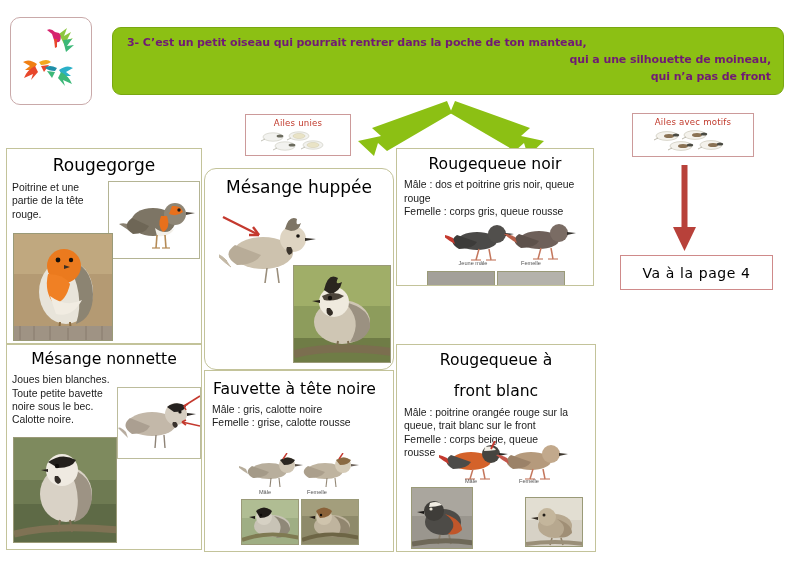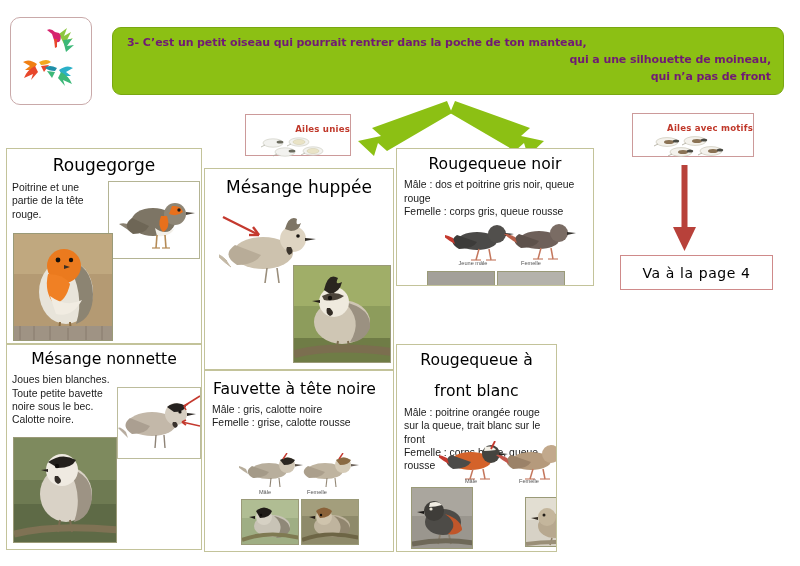--- a/index.html
+++ b/index.html
@@ -36,46 +36,46 @@
   
   .arrows { position:absolute; left:0; top:95px; width:800px; height:70px; }
 
   
   .wingbox {
     position:absolute; border:1px solid #cc9a9a; background:#fff;
   }
   #wing-left  { left:245px; top:114px; width:106px; height:42px; }
   #wing-right { left:632px; top:113px; width:122px; height:44px; }
   .wingbox .wlabel {
-    font-family:"DejaVu Sans", sans-serif; font-weight:bold;
-    font-size:8.6px; color:#c0392b; text-align:right;
-    margin-top:9px; letter-spacing:0.2px;
+    font-family:"DejaVu Sans", sans-serif; font-weight:normal;
+    font-size:8.6px; color:#c0392b; text-align:center;
+    margin-top:3px; letter-spacing:0.2px;
   }
   .wingbox .wbirds { text-align:center; margin-top:1px; }
 
   
   .redarrow { position:absolute; left:665px; top:165px; }
   .pagebox {
     position:absolute; left:620px; top:255px; width:153px; height:35px;
     border:1px solid #cf8a8a; background:#fff;
     display:flex; align-items:center; justify-content:center;
   }
   .pagebox span {
     font-family:"DejaVu Sans", sans-serif; font-weight:normal;
     font-size:14px; color:#000; letter-spacing:0.6px;
   }
 
   
   .card { position:absolute; border:1px solid #c3c39a; background:#fff; overflow:hidden; }
   #card-rougegorge  { left:6px;   top:148px; width:196px; height:196px; }
   #card-nonnette    { left:6px;   top:344px; width:196px; height:206px; }
-  #card-huppee      { left:204px; top:168px; width:190px; height:202px; }
+  #card-huppee      { left:204px; top:168px; width:190px; height:202px;border-radius:12px; }
   #card-fauvette    { left:204px; top:370px; width:190px; height:182px; }
   #card-rqnoir      { left:396px; top:148px; width:198px; height:138px; }
-  #card-rqblanc     { left:396px; top:344px; width:161px; height:208px; }
+  #card-rqblanc     { left:396px; top:344px; width:200px; height:208px; }
 
   .card-title {
     font-family:"DejaVu Sans", sans-serif; font-weight:normal;
     color:#000; text-align:center; line-height:1.12;
   }
   .t-lg { font-size:17px; }
   .t-md { font-size:15.6px; }
   .card-desc {
     font-family:"Liberation Sans", sans-serif;
     font-size:10.4px; color:#1b1b1b; line-height:1.28;

